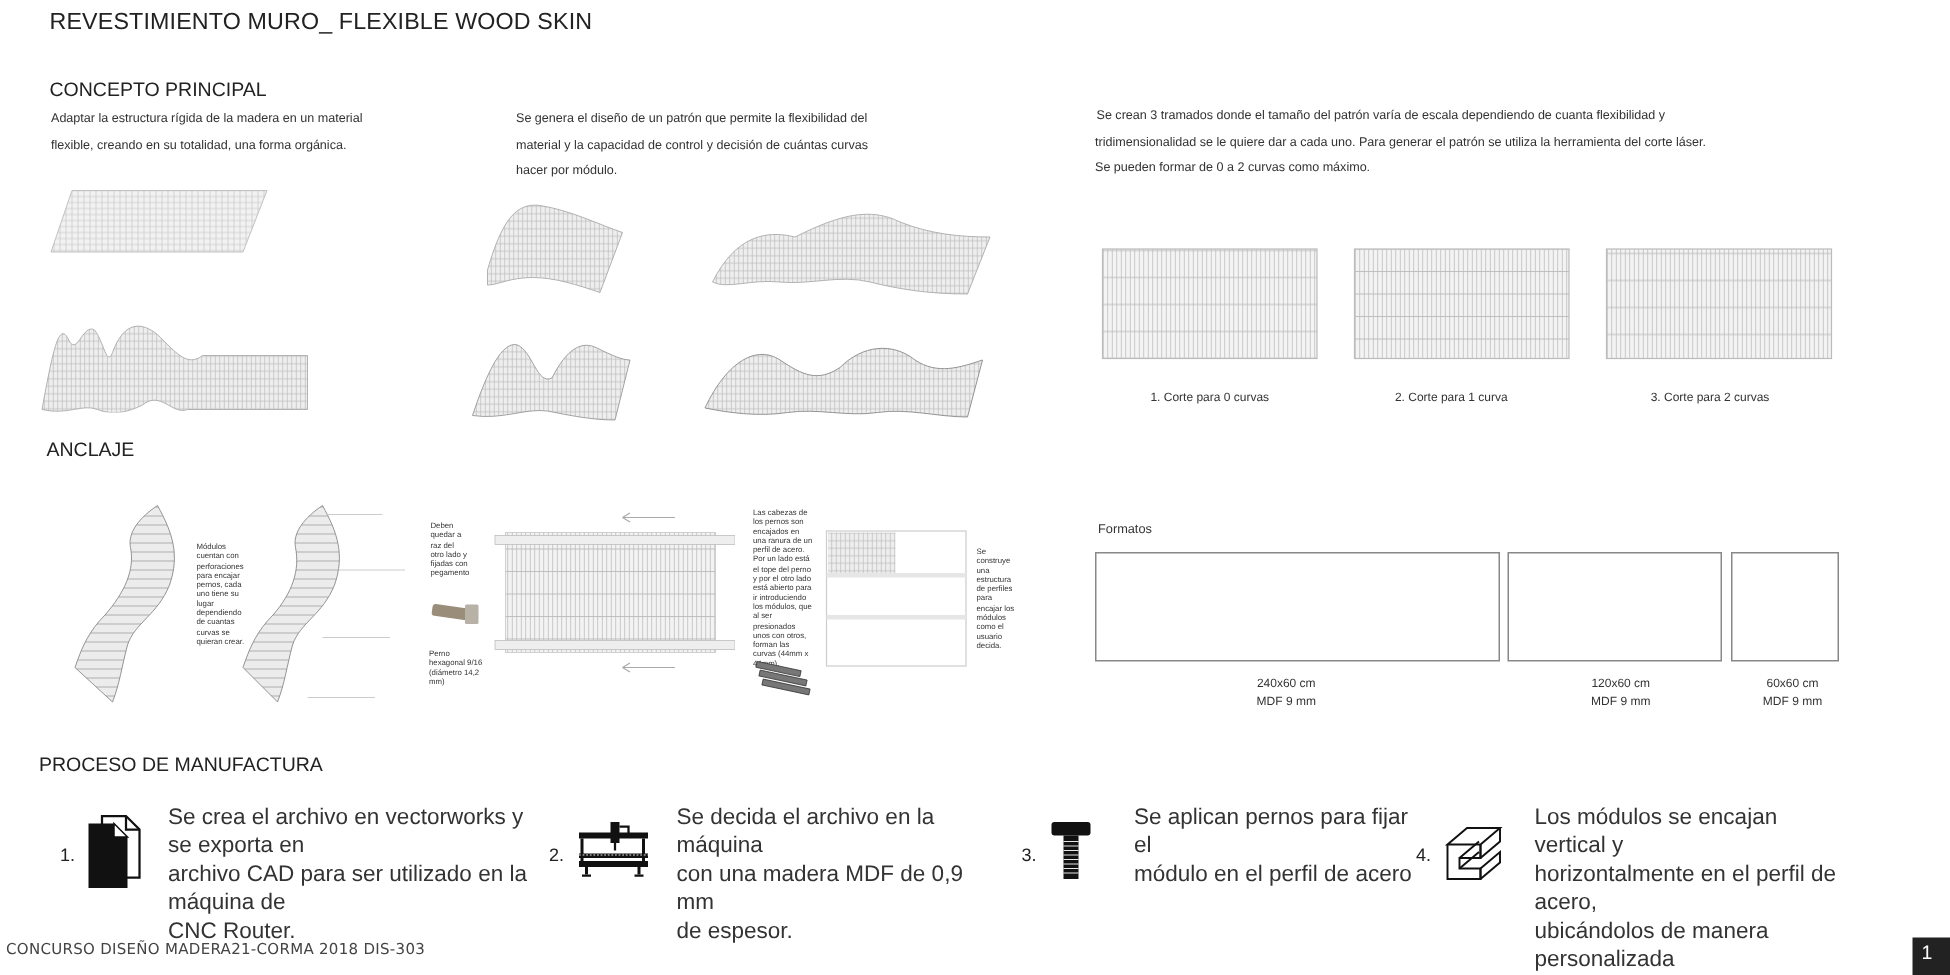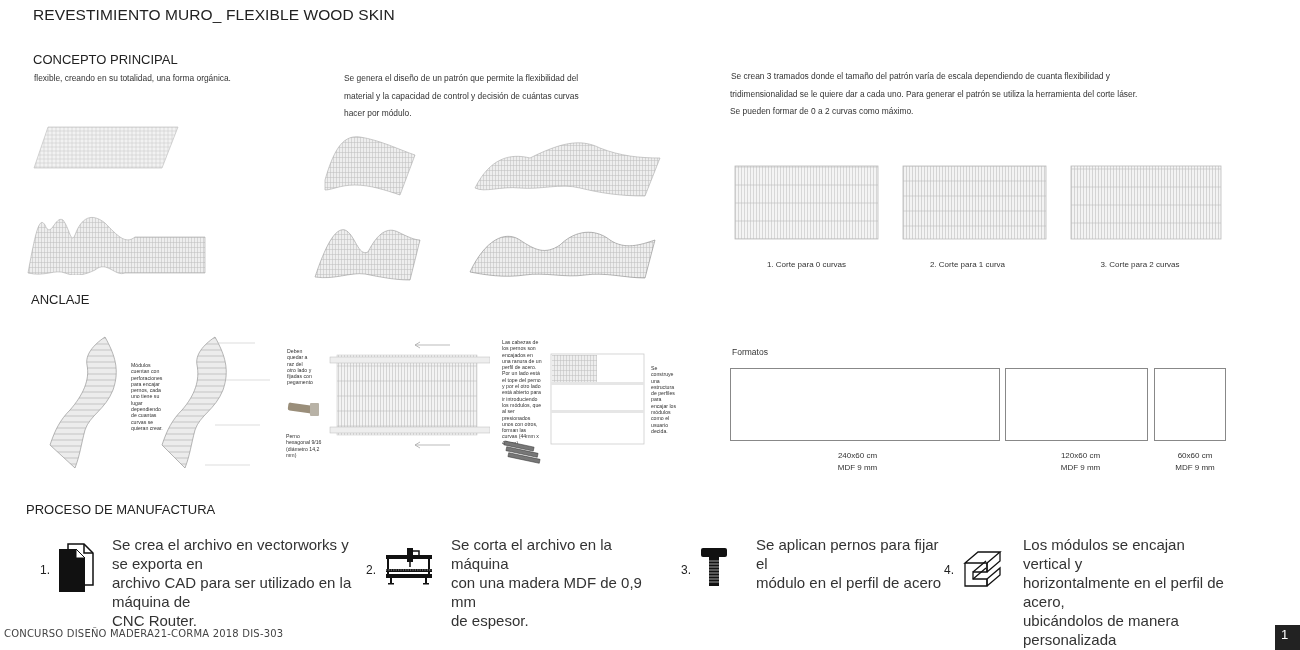--- a/index.html
+++ b/index.html
@@ -19,20 +19,21 @@
   .fmt-box { border: 1.3px solid #888; background: #fff; }
 </style>
 </head>
 <body>
 
 <div class="abs title">REVESTIMIENTO MURO_ FLEXIBLE WOOD SKIN</div>
 
 <div class="abs h2" style="left:33px; top:52px;">CONCEPTO PRINCIPAL</div>
 
 <div class="abs p" style="left:34px; top:70px; width:280px;">
+  <div>Adaptar la estructura rígida de la madera en un material</div>
   <div>flexible, creando en su totalidad, una forma orgánica.</div>
 </div>
 <div class="abs p" style="left:344px; top:70px; width:300px;">
   <div>Se genera el diseño de un patrón que permite la flexibilidad del</div>
   <div>material y la capacidad de control y decisión de cuántas curvas</div>
   <div>hacer por módulo.</div>
 </div>
 <div class="abs p" style="left:730px; top:68px; width:480px;">
   <div style="padding-left:1px">Se crean 3 tramados donde el tamaño del patrón varía de escala dependiendo de cuanta flexibilidad y</div>
   <div>tridimensionalidad se le quiere dar a cada uno. Para generar el patrón se utiliza la herramienta del corte láser.</div>
@@ -282,21 +283,21 @@
     <rect x="3" y="22" width="46" height="3" fill="#111"></rect>
     <path d="M3,23 H49" stroke="#fff" stroke-width="0.6" stroke-dasharray="1.2 1.2"></path>
     <rect x="3" y="27" width="46" height="4" fill="#111"></rect>
     <rect x="7" y="31" width="2" height="5" fill="#111"></rect>
     <rect x="42" y="31" width="2" height="5" fill="#111"></rect>
     <rect x="5" y="36" width="6" height="1.5" fill="#111"></rect>
     <rect x="40" y="36" width="6" height="1.5" fill="#111"></rect>
   </svg>
 </div>
 <div class="abs step-text" style="left:451px; top:535px; width:200px;">
-  <div>Se corta el archivo en la máquina</div>
+  <div>Se decida el archivo en la máquina</div>
   <div>con una madera MDF de 0,9 mm</div>
   <div>de espesor.</div>
 </div>
 
 <div class="abs step-num" style="left:681px; top:563px;">3.</div>
 <div class="abs" style="left:700px; top:547px;">
   <svg width="28" height="40" viewBox="0 0 28 40">
     <rect x="1" y="1" width="26" height="9" rx="2" fill="#111"></rect>
     <rect x="9" y="10" width="10" height="29" fill="#111"></rect>
     <g stroke="#fff" stroke-width="0.6">

